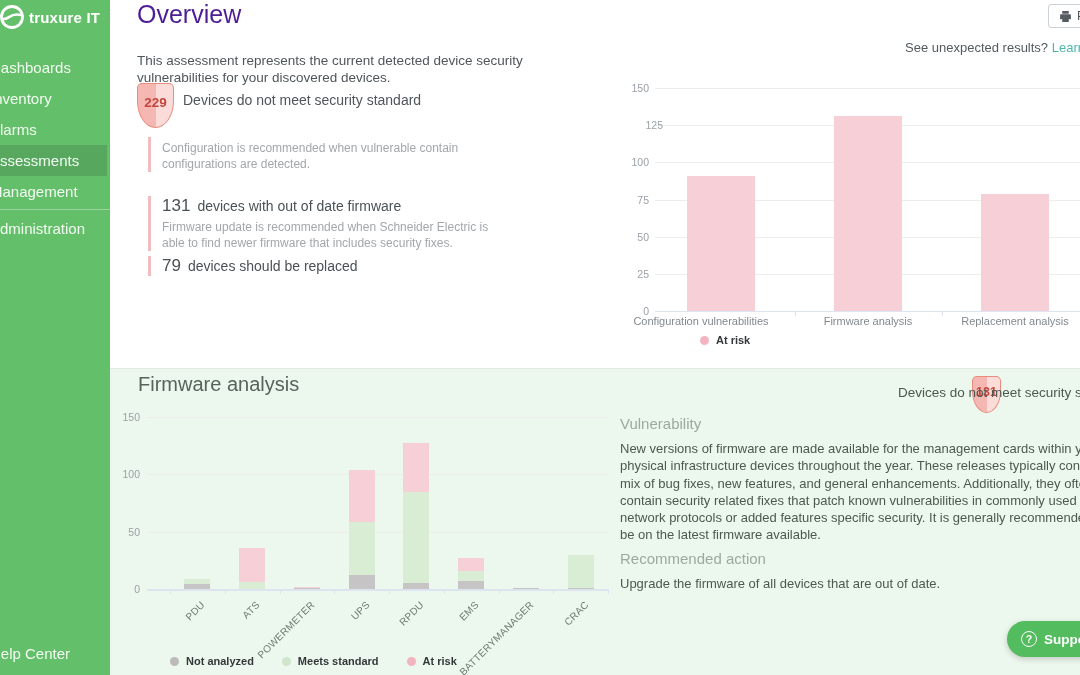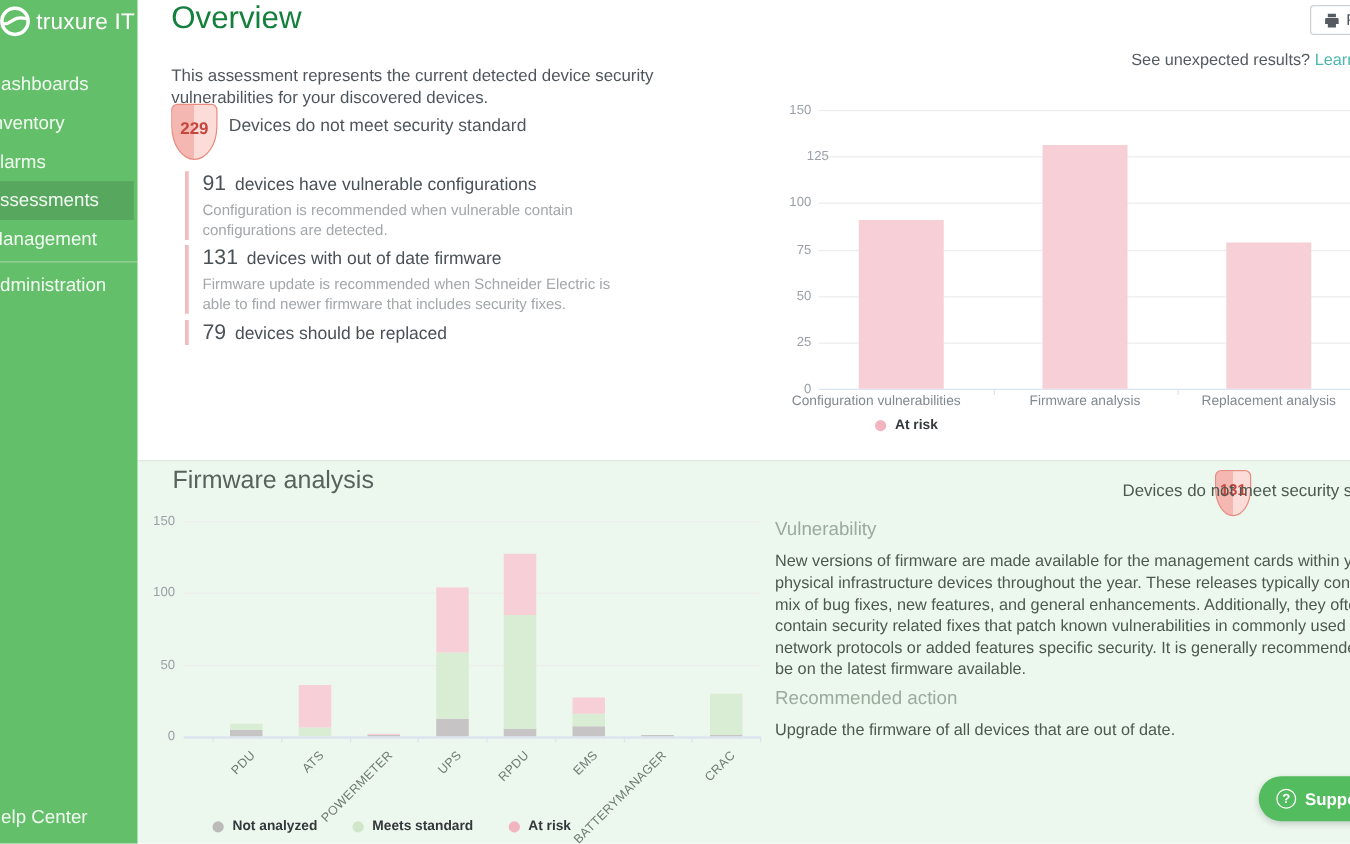--- a/index.html
+++ b/index.html
@@ -4,31 +4,31 @@
 <style>
   html,body{margin:0;padding:0}
   body{
     width:1080px;height:675px;position:relative;overflow:hidden;
     background:#fff;font-family:"Liberation Sans",sans-serif;
     -webkit-font-smoothing:antialiased;
   }
   
   .sidebar{position:absolute;left:0;top:0;width:110px;height:675px;background:#64bf6a;z-index:4}
   .logo-row{display:flex;align-items:center;height:34px;padding-left:1px;gap:3px;overflow:hidden}
-  .logo-text{color:#fff;font-weight:normal;font-size:18px;letter-spacing:.2px;white-space:nowrap}
+  .logo-text{color:#fff;font-weight:bold;font-size:15px;letter-spacing:.2px;white-space:nowrap}
   .nav{position:absolute;top:52px;left:0;width:110px}
   .nav-item{height:31px;line-height:31px;font-size:15px;color:#f2fbf2;white-space:nowrap;cursor:pointer}
   .nav-item .lbl{margin-left:-10px;display:inline-block}
   .nav-item.active{background:#57a75f;width:107px}
   .nav-divider{border-top:1px solid rgba(255,255,255,.35);margin:2px 0 3px 0}
   .help-center{position:absolute;top:638px;height:31px;line-height:31px;font-size:15px;color:#f2fbf2;white-space:nowrap;cursor:pointer}
   .help-center .lbl{margin-left:-10px;display:inline-block}
   
   .top-section{position:absolute;left:110px;top:0;width:970px;height:368px;background:#fff}
-  .page-title{position:absolute;left:27px;top:0px;font-size:25px;font-weight:normal;color:#15803d;margin:0}
+  .page-title{position:absolute;left:27px;top:0px;font-size:25px;font-weight:normal;color:#4c1d95;margin:0}
   .print-btn{position:absolute;left:938px;top:4px;height:24px;display:flex;align-items:center;gap:5px;
     padding:0 10px;background:#fff;border:1px solid #ccd1d5;border-radius:3px;font-size:12.5px;color:#4e555a;cursor:pointer;white-space:nowrap}
   .unexpected{position:absolute;left:795px;top:40px;font-size:13px;color:#545b60;white-space:nowrap}
   .unexpected a{color:#4cb7ad;text-decoration:none;cursor:pointer}
   .overview-desc{position:absolute;left:27px;top:38px;width:465px;font-size:13.5px;line-height:17px;color:#4f565b}
   
   .shield{border:1.5px solid #e98b7f;background:linear-gradient(90deg,#f4b7b1 0 50%,#fbdcd8 50% 100%);
     border-radius:5px 5px 50% 50% / 5px 5px 60% 60%;
     display:flex;align-items:center;justify-content:center;color:#c5463e;font-weight:bold;box-sizing:border-box}
   .shield-big{position:absolute;left:27px;top:83px;width:37px;height:45px;font-size:13.5px;padding-bottom:6px}
@@ -109,23 +109,20 @@
   </div>
 
   <p class="overview-desc">This assessment represents the current detected device security vulnerabilities for your discovered devices.</p>
 
   <div class="shield shield-big">
     <span>229</span>
   </div>
   <div class="badge-label-big">Devices do not meet security standard</div>
 
   <div class="ov-item" style="top:137px">
-    <div class="ov-title">
-      <span class="num">91</span><span>devices have vulnerable configurations</span>
-    </div>
     <div class="ov-desc">Configuration is recommended when vulnerable contain configurations are detected.</div>
   </div>
   <div class="ov-item" style="top:196px">
     <div class="ov-title">
       <span class="num">131</span><span>devices with out of date firmware</span>
     </div>
     <div class="ov-desc">Firmware update is recommended when Schneider Electric is able to find newer firmware that includes security fixes.</div>
   </div>
   <div class="ov-item" style="top:256px">
     <div class="ov-title">

